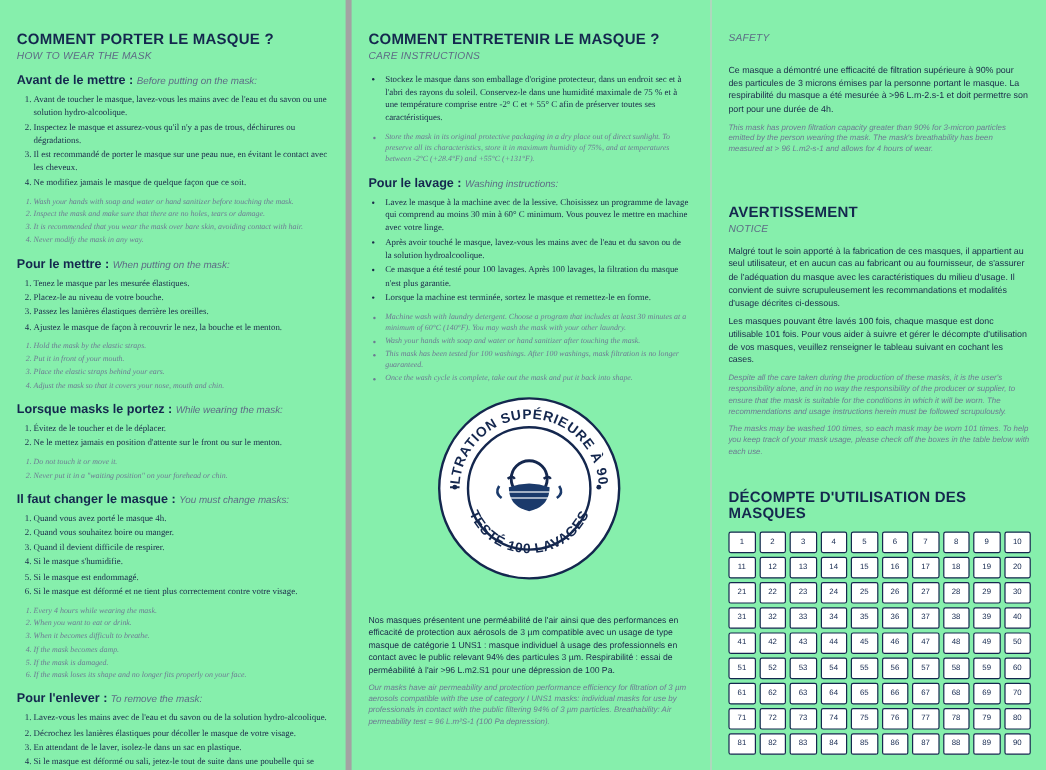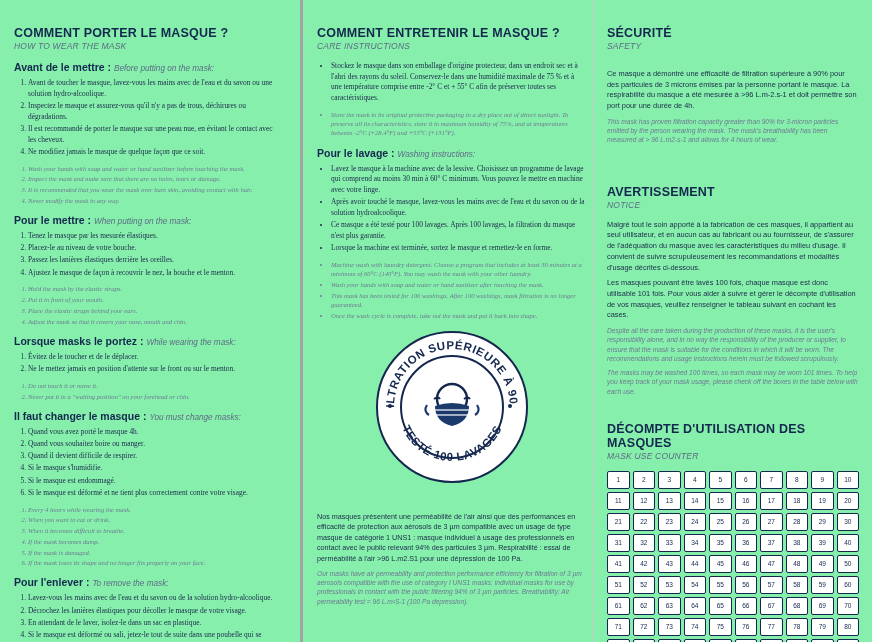--- a/index.html
+++ b/index.html
@@ -12,21 +12,21 @@
   }
   .sheet{
     position:absolute;left:0;top:0;width:872px;height:642px;
     background:#86efac;
   }
   .col{
     position:absolute;top:0;height:642px;box-sizing:border-box;
     padding:26px 14px 10px 14px;
   }
   .col1{left:0;width:292px;}
-  .col2{left:300px;width:300px;border-left:3px solid #a3a3a3;}
+  .col2{left:288px;width:300px;border-left:5px solid #a3a3a3;}
   .col3{left:592px;width:280px;border-left:1px solid #c9c9c9;}
 
   h1.title{
     font-size:12.5px;font-weight:bold;letter-spacing:.2px;margin:0 0 1px 0;
     color:#14274e;text-transform:uppercase;
   }
   .title-en{
     font-size:8.5px;font-style:italic;color:#5a6party;color:#5d6b85;margin:0 0 10px 0;
     letter-spacing:.2px;
   }
@@ -236,40 +236,38 @@
       </div>
     </div>
 
     <div class="block" style="margin-top:30px;">
       <p class="small-note">Nos masques présentent une perméabilité de l'air ainsi que des performances en efficacité de protection aux aérosols de 3 µm compatible avec un usage de type masque de catégorie 1 UNS1 : masque individuel à usage des professionnels en contact avec le public relevant 94% des particules 3 µm. Respirabilité : essai de perméabilité à l'air &gt;96 L.m2.S1 pour une dépression de 100 Pa.</p>
       <p class="en">Our masks have air permeability and protection performance efficiency for filtration of 3 µm aerosols compatible with the use of category I UNS1 masks: individual masks for use by professionals in contact with the public filtering 94% of 3 µm particles. Breathability: Air permeability test = 96 L.m²S-1 (100 Pa depression).</p>
     </div>
   </div>
 
   <div class="col col3">
-    <h1 class="title">SÉCURITÉ</h1>
     <div class="title-en">SAFETY</div>
 
     <div class="block" style="margin-top:18px;">
       <p>Ce masque a démontré une efficacité de filtration supérieure à 90% pour des particules de 3 microns émises par la personne portant le masque. La respirabilité du masque a été mesurée à &gt;96 L.m-2.s-1 et doit permettre son port pour une durée de 4h.</p>
       <p class="en">This mask has proven filtration capacity greater than 90% for 3-micron particles emitted by the person wearing the mask. The mask's breathability has been measured at &gt; 96 L.m2-s-1 and allows for 4 hours of wear.</p>
     </div>
 
     <div class="block" style="margin-top:40px;">
       <h1 class="title">AVERTISSEMENT</h1>
       <div class="title-en">NOTICE</div>
       <p>Malgré tout le soin apporté à la fabrication de ces masques, il appartient au seul utilisateur, et en aucun cas au fabricant ou au fournisseur, de s'assurer de l'adéquation du masque avec les caractéristiques du milieu d'usage. Il convient de suivre scrupuleusement les recommandations et modalités d'usage décrites ci-dessous.</p>
       <p>Les masques pouvant être lavés 100 fois, chaque masque est donc utilisable 101 fois. Pour vous aider à suivre et gérer le décompte d'utilisation de vos masques, veuillez renseigner le tableau suivant en cochant les cases.</p>
       <p class="en">Despite all the care taken during the production of these masks, it is the user's responsibility alone, and in no way the responsibility of the producer or supplier, to ensure that the mask is suitable for the conditions in which it will be worn. The recommendations and usage instructions herein must be followed scrupulously.</p>
       <p class="en">The masks may be washed 100 times, so each mask may be worn 101 times. To help you keep track of your mask usage, please check off the boxes in the table below with each use.</p>
     </div>
 
     <div class="block" style="margin-top:26px;position:relative;">
       <h1 class="title">DÉCOMPTE D'UTILISATION DES MASQUES</h1>
-      <div class="title-en">MASK USE COUNTER</div>
 
       <div class="grid">
         <div class="cell">1</div>
         <div class="cell">2</div>
         <div class="cell">3</div>
         <div class="cell">4</div>
         <div class="cell">5</div>
         <div class="cell">6</div>
         <div class="cell">7</div>
         <div class="cell">8</div>

